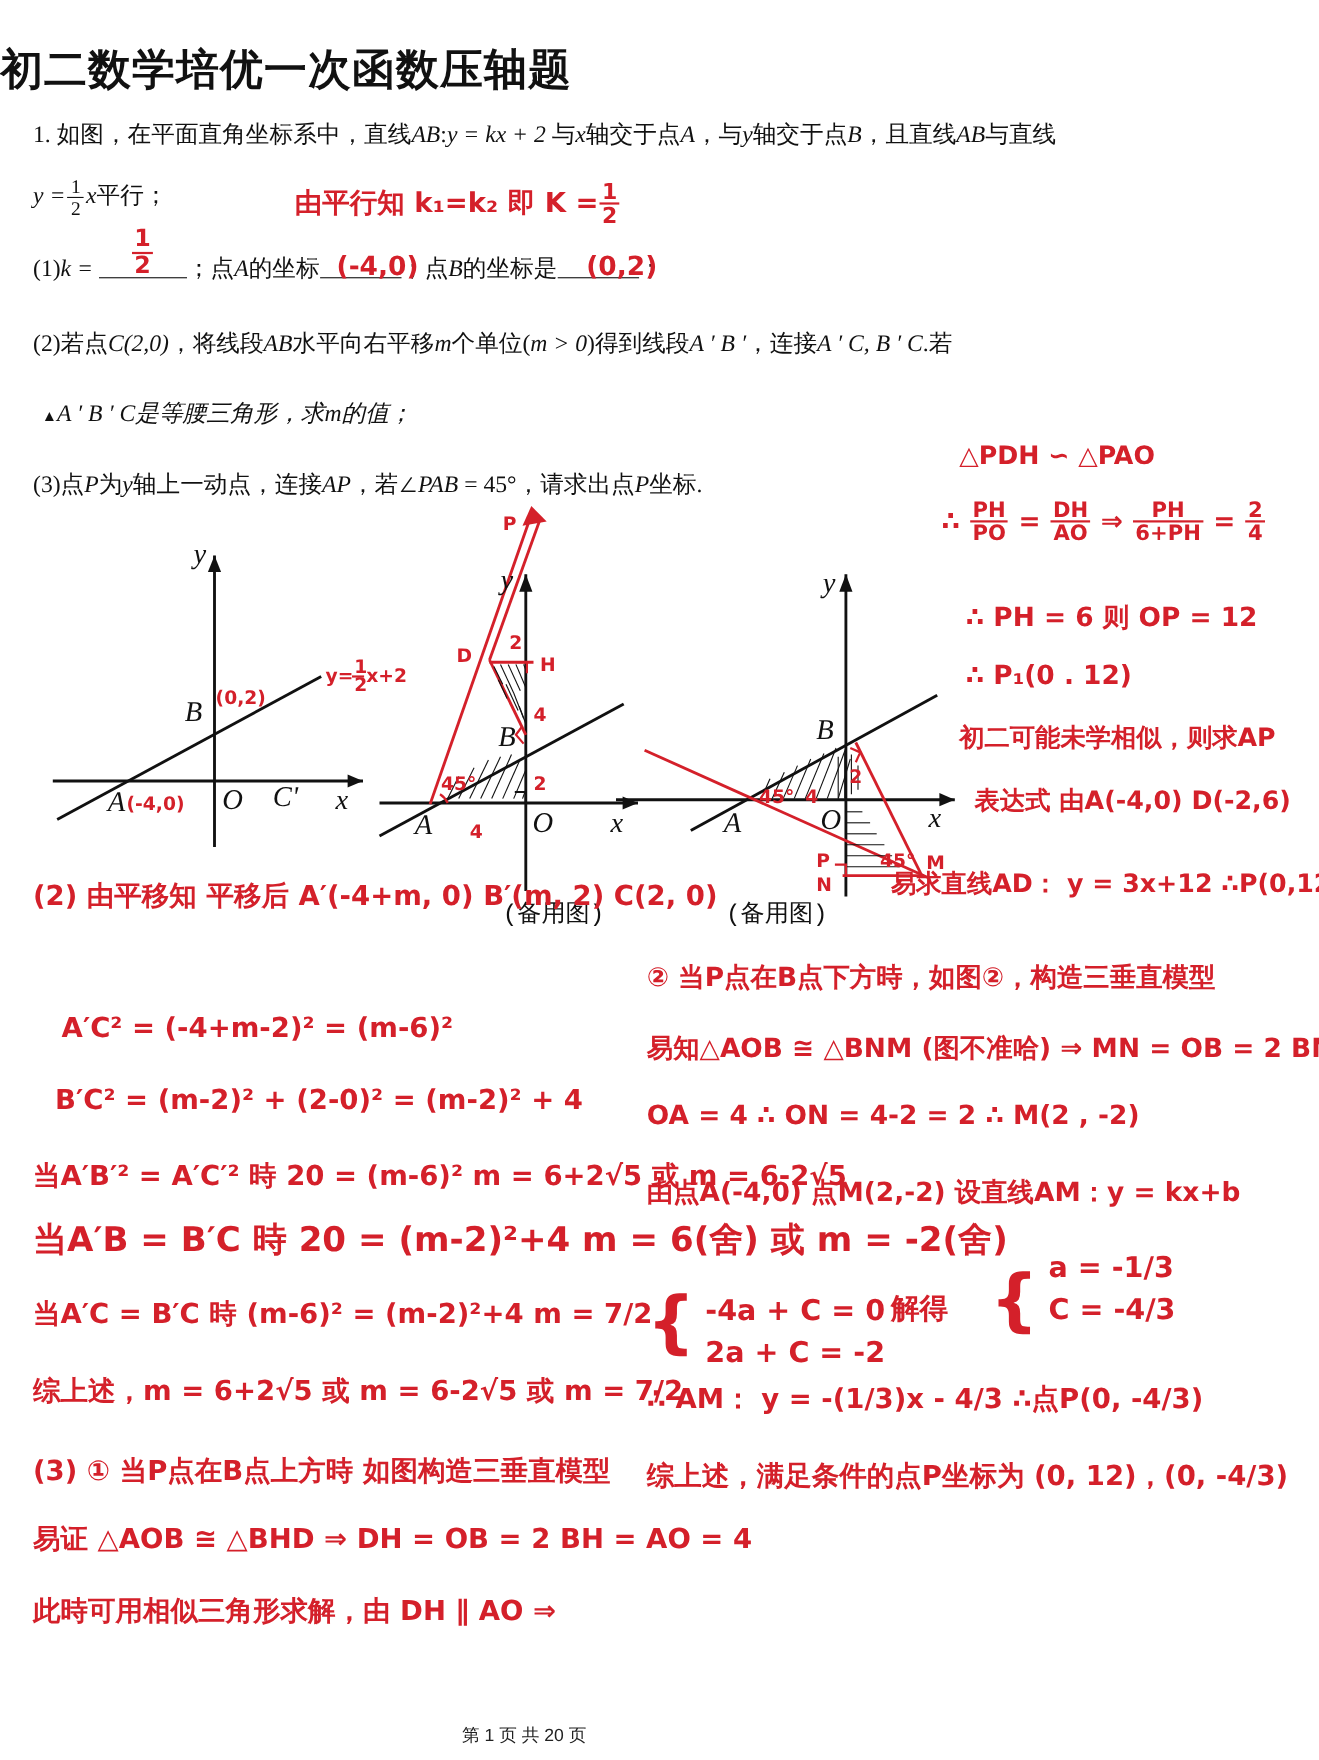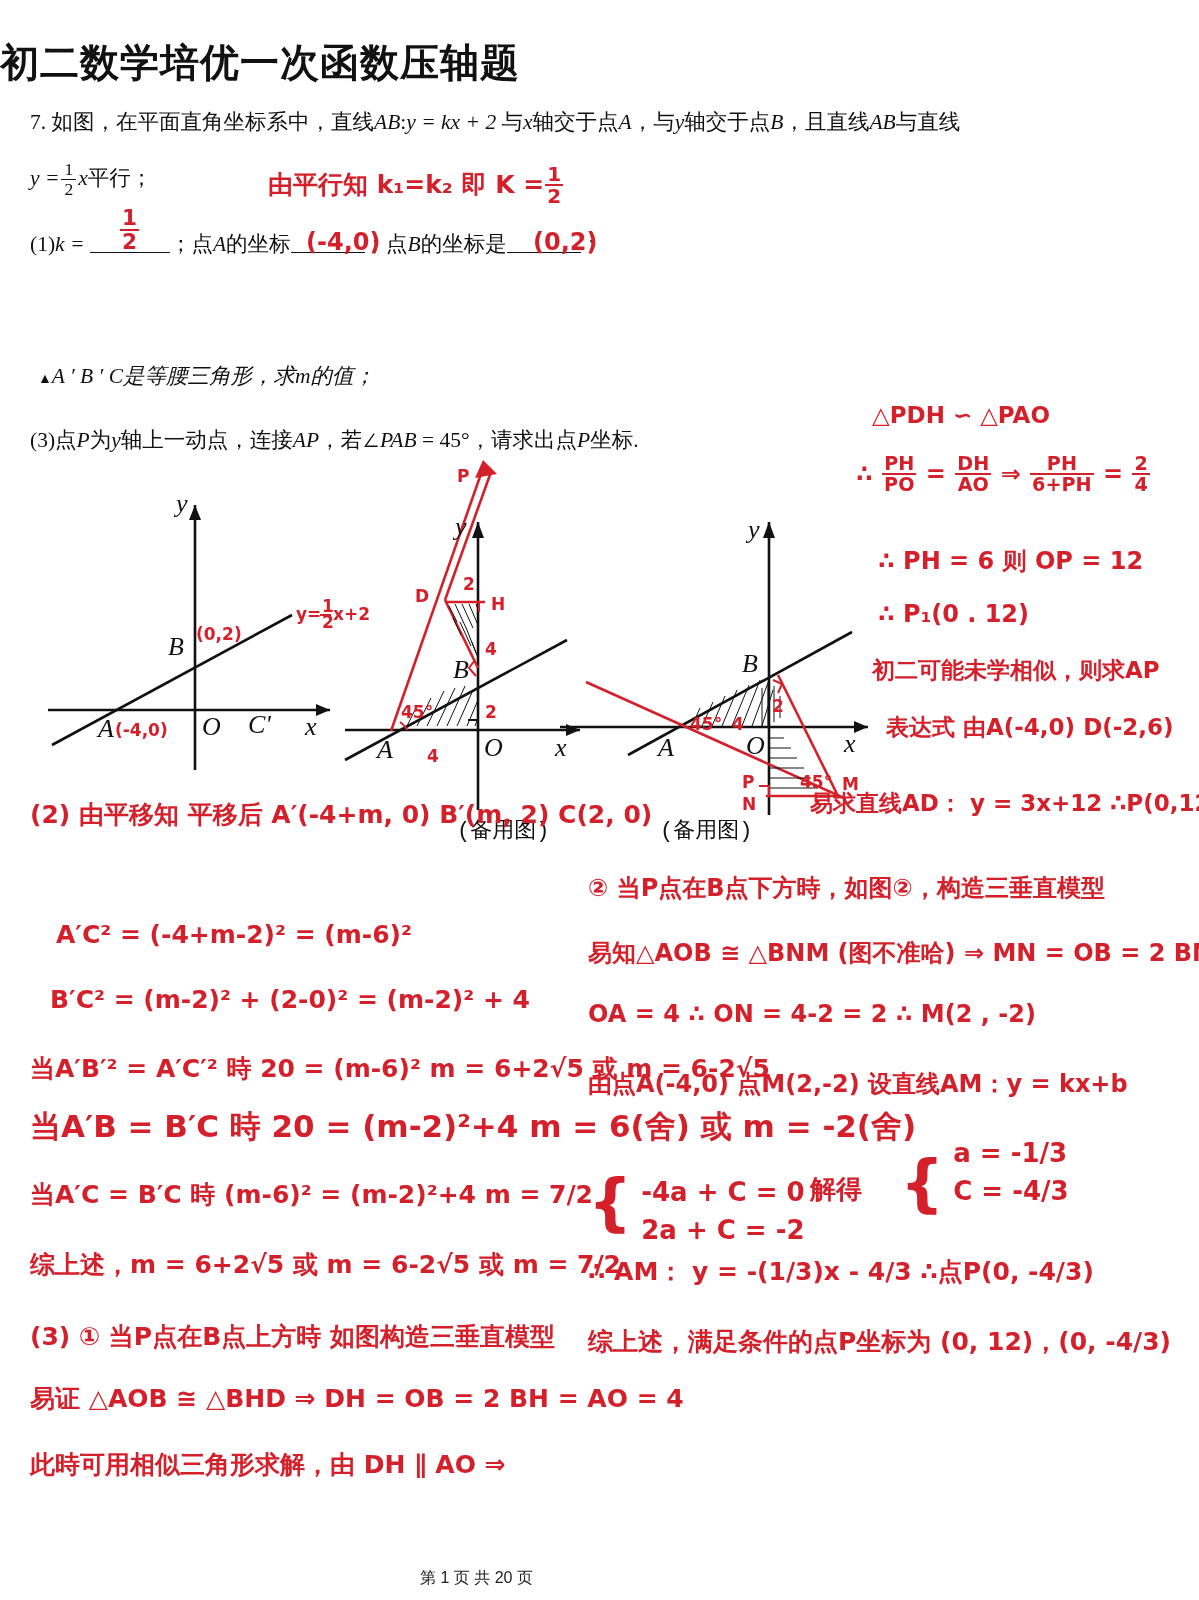--- a/index.html
+++ b/index.html
@@ -51,32 +51,35 @@
           font-size:16px;color:#222;font-family:"Liberation Sans",sans-serif;}
 </style>
 </head>
 <body>
 
 <div class="page">
 
   <div class="title">初二数学培优一次函数压轴题</div>
 
   <div class="prob" style="left:30px; top:106px; width:1150px;">
-    <span>7. 如图，在平面直角坐标系中，直线</span><span class="it">AB</span><span>:</span><span class="it">y = kx + 2</span><span> 与</span><span class="it">x</span><span>轴交于点</span><span class="it">A</span><span>，与</span><span class="it">y</span><span>轴交于点</span><span class="it">B</span><span>，且直线</span><span class="it">AB</span><span>与直线</span>
+    <span>1. 如图，在平面直角坐标系中，直线</span><span class="it">AB</span><span>:</span><span class="it">y = kx + 2</span><span> 与</span><span class="it">x</span><span>轴交于点</span><span class="it">A</span><span>，与</span><span class="it">y</span><span>轴交于点</span><span class="it">B</span><span>，且直线</span><span class="it">AB</span><span>与直线</span>
   </div>
 
   <div class="prob" style="left:30px; top:160px;">
     <span class="it">y =</span><span class="frac"><span class="num">1</span><span class="den">2</span></span><span class="it">x</span><span>平行；</span>
   </div>
 
   <div class="prob" style="left:30px; top:228px;">
     <span>(1)</span><span class="it">k =</span>
     <span class="blank" style="min-width:80px"></span><span>；点</span><span class="it">A</span><span>的坐标</span><span class="blank" style="min-width:74px"></span><span>；点</span><span class="it">B</span><span>的坐标是</span><span class="blank" style="min-width:74px"></span><span>；</span>
   </div>
 
+  <div class="prob" style="left:30px; top:296px; width:1140px;">
+    <span>(2)若点</span><span class="it">C(2,0)</span><span>，将线段</span><span class="it">AB</span><span>水平向右平移</span><span class="it">m</span><span>个单位(</span><span class="it">m &gt; 0</span><span>)得到线段</span><span class="it">A ′ B ′</span><span>，连接</span><span class="it">A ′ C, B ′ C</span><span>.若</span>
+  </div>
 
   <div class="prob" style="left:38px; top:360px;">
     <span style="font-size:14px">▲</span><span class="it">A ′ B ′ C是等腰三角形，求m的值；</span>
   </div>
 
   <div class="prob" style="left:30px; top:424px;">
     <span>(3)点</span><span class="it">P</span><span>为</span><span class="it">y</span><span>轴上一动点，连接</span><span class="it">AP</span><span>，若∠</span><span class="it">PAB</span><span> = 45°，请求出点</span><span class="it">P</span><span>坐标.</span>
   </div>
 
   <div class="hw" style="left:268px; top:164px; font-size:25px;">

